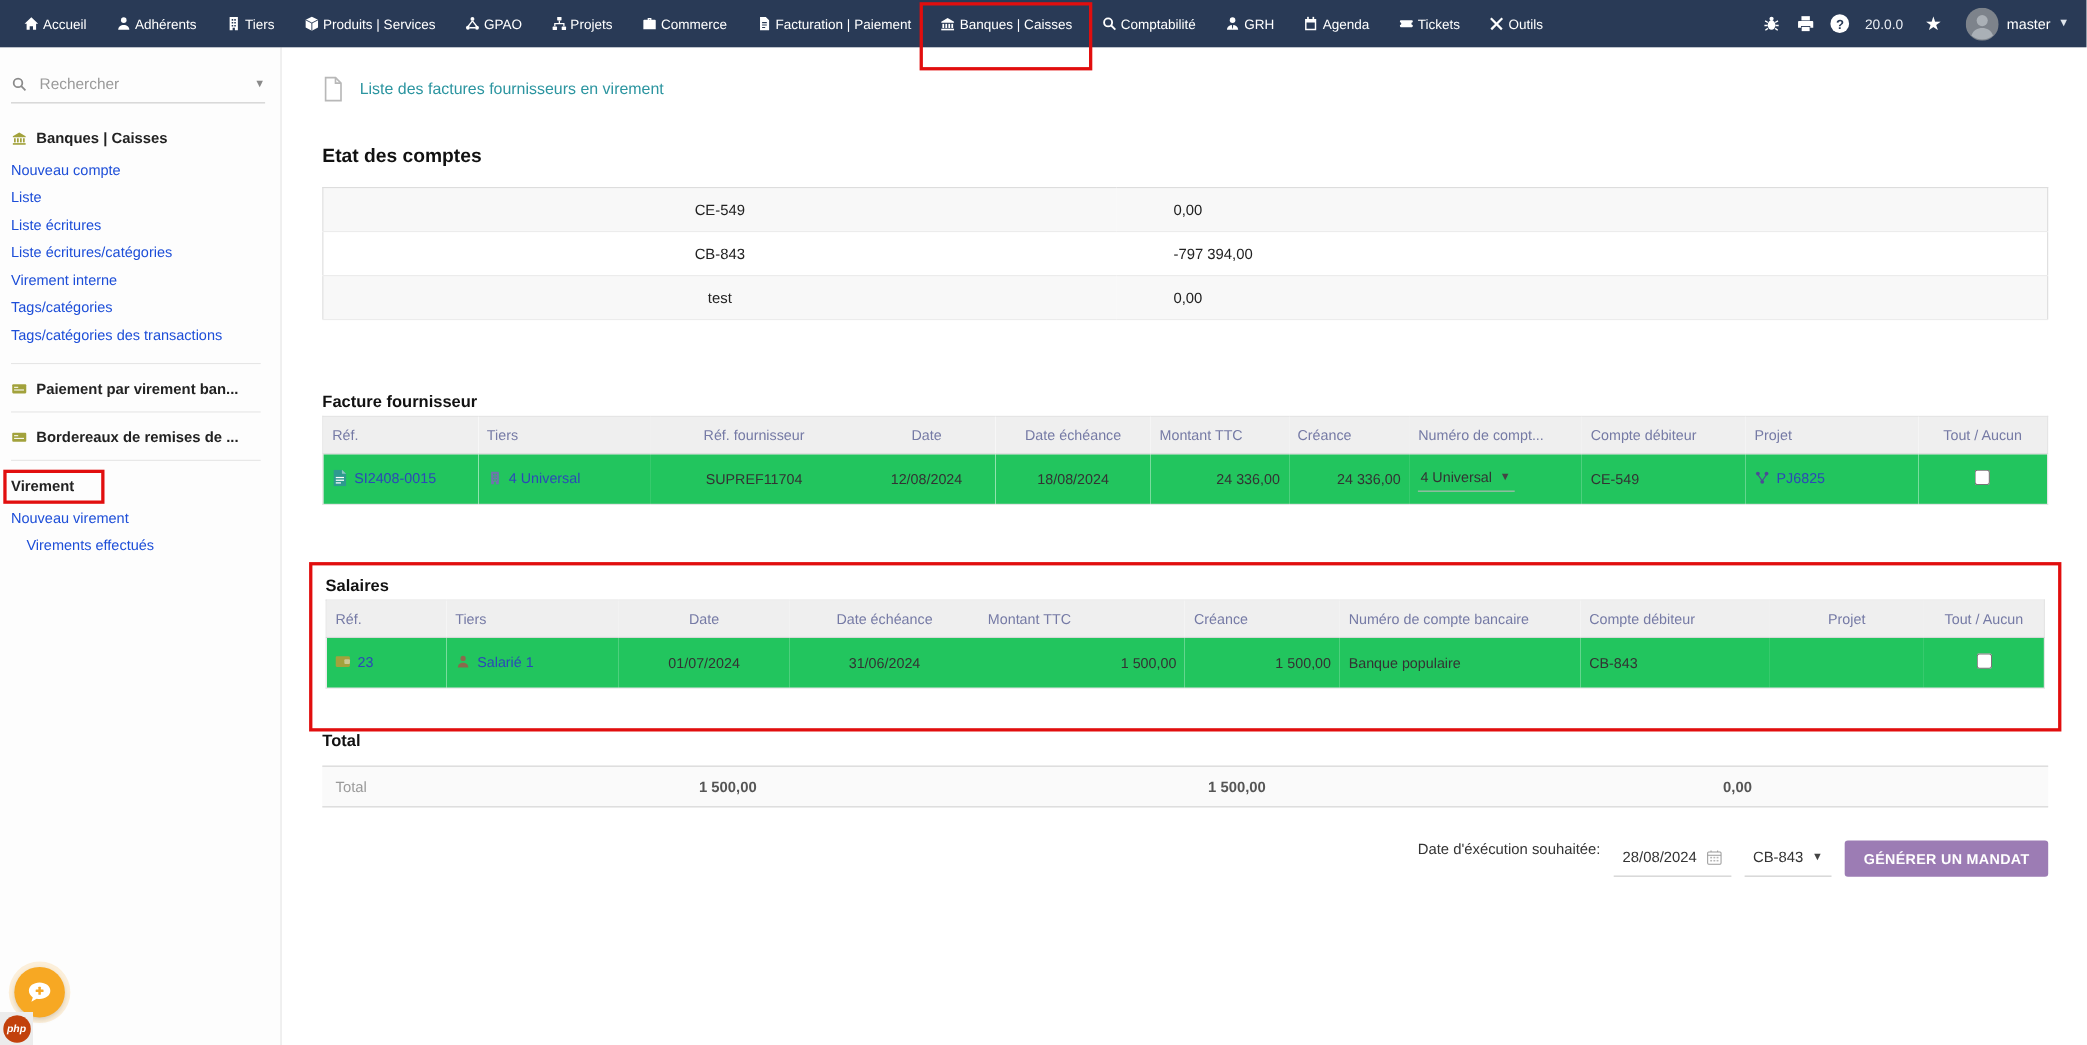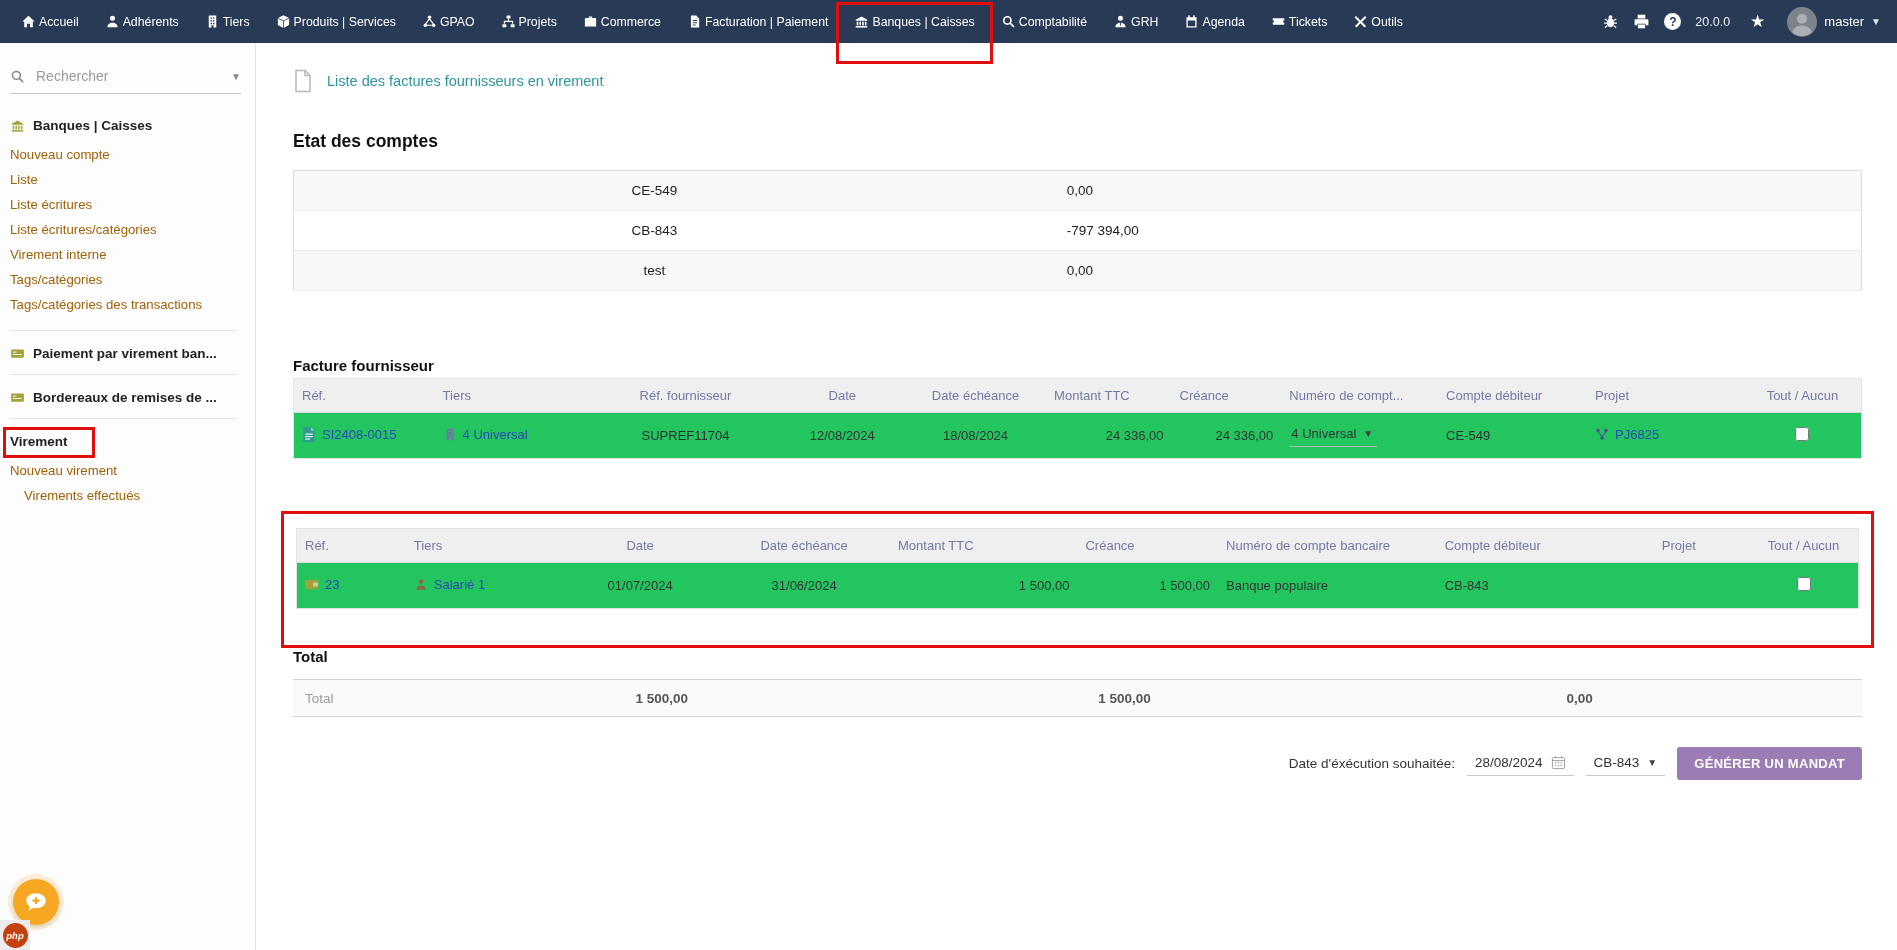--- a/index.html
+++ b/index.html
@@ -31,21 +31,21 @@
 
   
   .search-row{display:flex;align-items:center;gap:9px;margin:8px 14px 24px 10px;border-bottom:1px solid #c9c9c9;padding-bottom:8px}
   .search-row svg{width:15px;height:15px;flex:0 0 auto}
   .search-input{border:none;outline:none;background:transparent;font-size:14px;color:#555;flex:1;min-width:0;font-family:inherit}
   .search-input::placeholder{color:#9a9a9a}
   .search-caret{color:#8a8a8a;font-size:10px;margin-left:auto}
   .menu{padding:0 8px 0 10px;font-size:13.2px}
   .side-sec-title{font-weight:bold;font-size:13.5px;color:#222;display:flex;gap:8px;align-items:center;margin:2px 0 9px;position:relative;white-space:nowrap}
   .side-sec-title .sico svg{width:15px;height:15px;display:block}
-  .menu a{display:block;color:#a16207;text-decoration:none;padding:5px 0;cursor:pointer}
+  .menu a{display:block;color:#1d4ed8;text-decoration:none;padding:5px 0;cursor:pointer}
   .indent{padding-left:14px !important}
   .side-sep{border:none;border-top:1px solid #e6e6e6;margin:13px 10px 15px 0}
   .side-redbox{position:absolute;left:-7px;top:-7px;width:92px;height:31px;border:3px solid #e10e0e;pointer-events:none}
 
   
   .breadcrumb-row{display:flex;align-items:center;gap:14px;margin-top:26px}
   .doc-icon svg{width:20px;height:24px;display:block}
   .teal-link{color:#2c95a0;font-size:14.5px;text-decoration:none;cursor:pointer}
   h2.page-h{font-size:17.5px;color:#111;margin:38px 0 0 0}
   h3.sec-h{font-size:15px;color:#111;margin:0}
@@ -74,21 +74,21 @@
 
   
   .total-h{margin-top:46px}
   .total-bar{display:flex;align-items:center;height:38px;background:#fafafa;border-top:1px solid #d2d2d2;border-bottom:1px solid #d2d2d2;font-size:13.5px;margin-top:14px}
   .total-bar .tl{width:12%;color:#9a9a9a;padding-left:12px}
   .total-bar .tv1{width:23%;text-align:center;font-weight:bold;color:#555}
   .total-bar .tv2{width:36%;text-align:center;font-weight:bold;color:#555}
   .total-bar .tv3{width:22%;text-align:center;font-weight:bold;color:#555}
 
   
-  .footer-row{margin-top:30px;display:flex;justify-content:flex-end;align-items:center;gap:12px}
+  .footer-row{margin-top:30px;display:flex;justify-content:flex-end;gap:12px}
   .exec-label{font-size:13.5px;color:#333}
   .date-field,.select-field{display:inline-flex;align-items:center;gap:8px;border-bottom:1px solid #c9c9c9;padding:3px 8px 5px 8px;font-size:13.5px;color:#333;cursor:pointer}
   .cal-icon svg{width:15px;height:15px;display:block}
   .btn-primary{background:#9c7cb4;color:#fff;border:none;border-radius:3px;padding:9px 17px;font-weight:bold;font-size:13px;font-family:inherit;letter-spacing:.3px;cursor:pointer}
 
   
   .fab{position:absolute;left:13px;bottom:25px;width:46px;height:46px;border-radius:50%;background:#f7a823;display:flex;align-items:center;justify-content:center;box-shadow:0 0 0 5px rgba(247,168,35,.16),0 2px 5px rgba(0,0,0,.18);cursor:pointer}
   .fab svg{width:26px;height:26px;display:block}
   .php-wrap{position:absolute;left:0;bottom:0;width:30px;height:30px;background:#ececec;display:flex;align-items:center;justify-content:center}
   .php-badge{width:25px;height:25px;border-radius:50%;background:#c2410c;color:#fff;font-style:italic;font-weight:bold;font-size:9.5px;display:flex;align-items:center;justify-content:center}
@@ -430,20 +430,21 @@
                   </svg>
                 </span>
                 <span>PJ6825</span>
               </a></td>
         <td class="c"><input type="checkbox" style=""></td>
       </tr>
         </tbody>
     </table>
 
     <section class="salaires-wrap">
+      <h3 class="sec-h">Salaires</h3>
       <table class="list-table">
         <colgroup>
             <col style="width:7%">
             <col style="width:10%">
             <col style="width:10%">
             <col style="width:11%">
             <col style="width:12%">
             <col style="width:9%">
             <col style="width:14%">
             <col style="width:11%">

